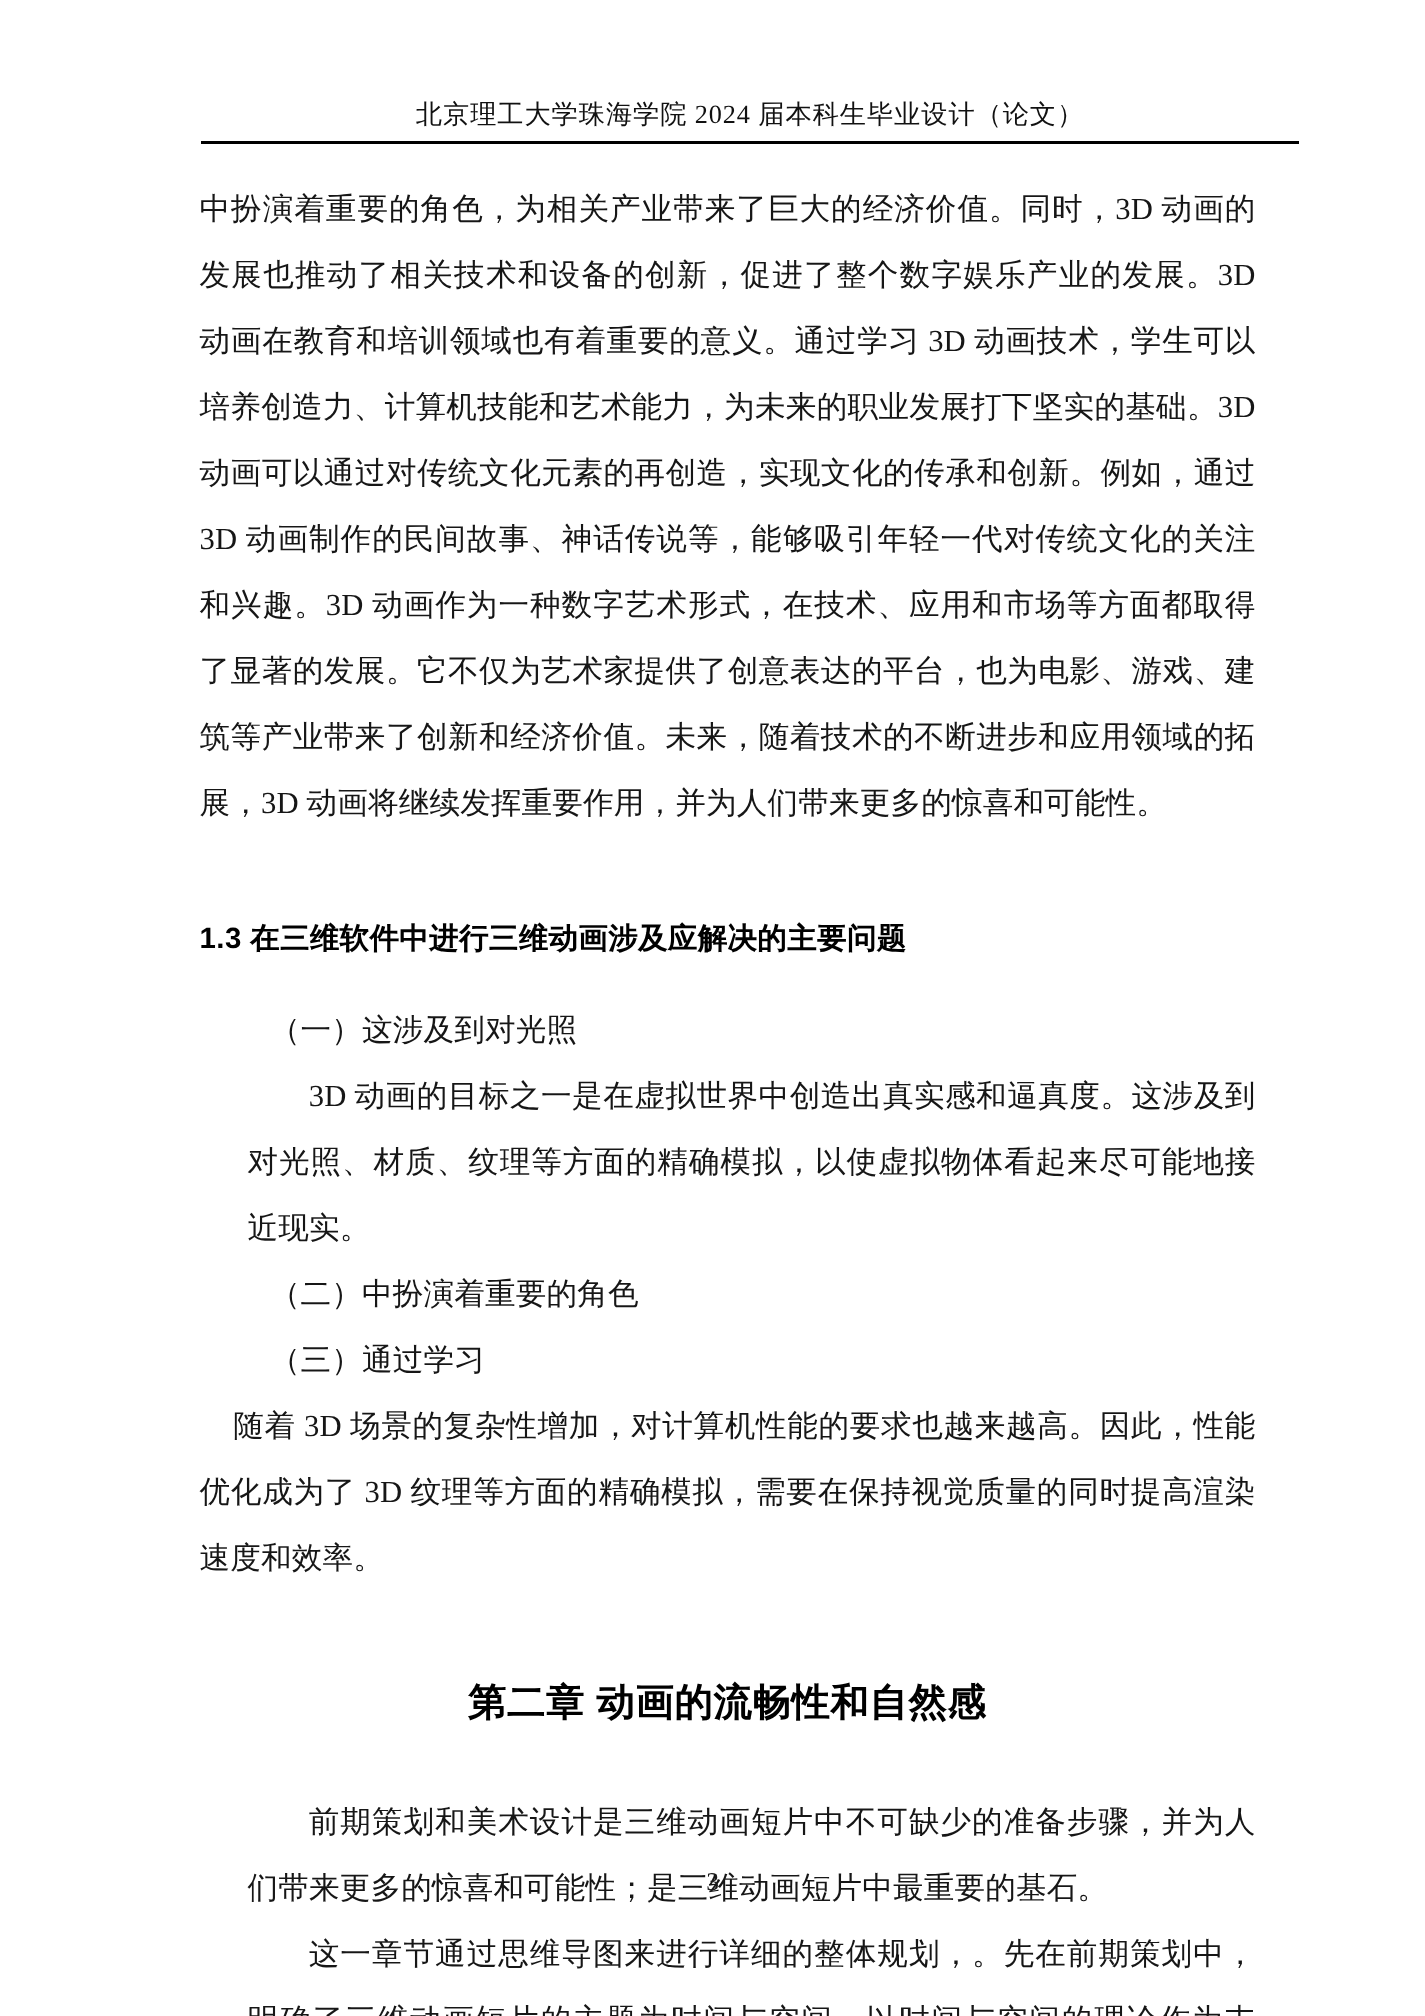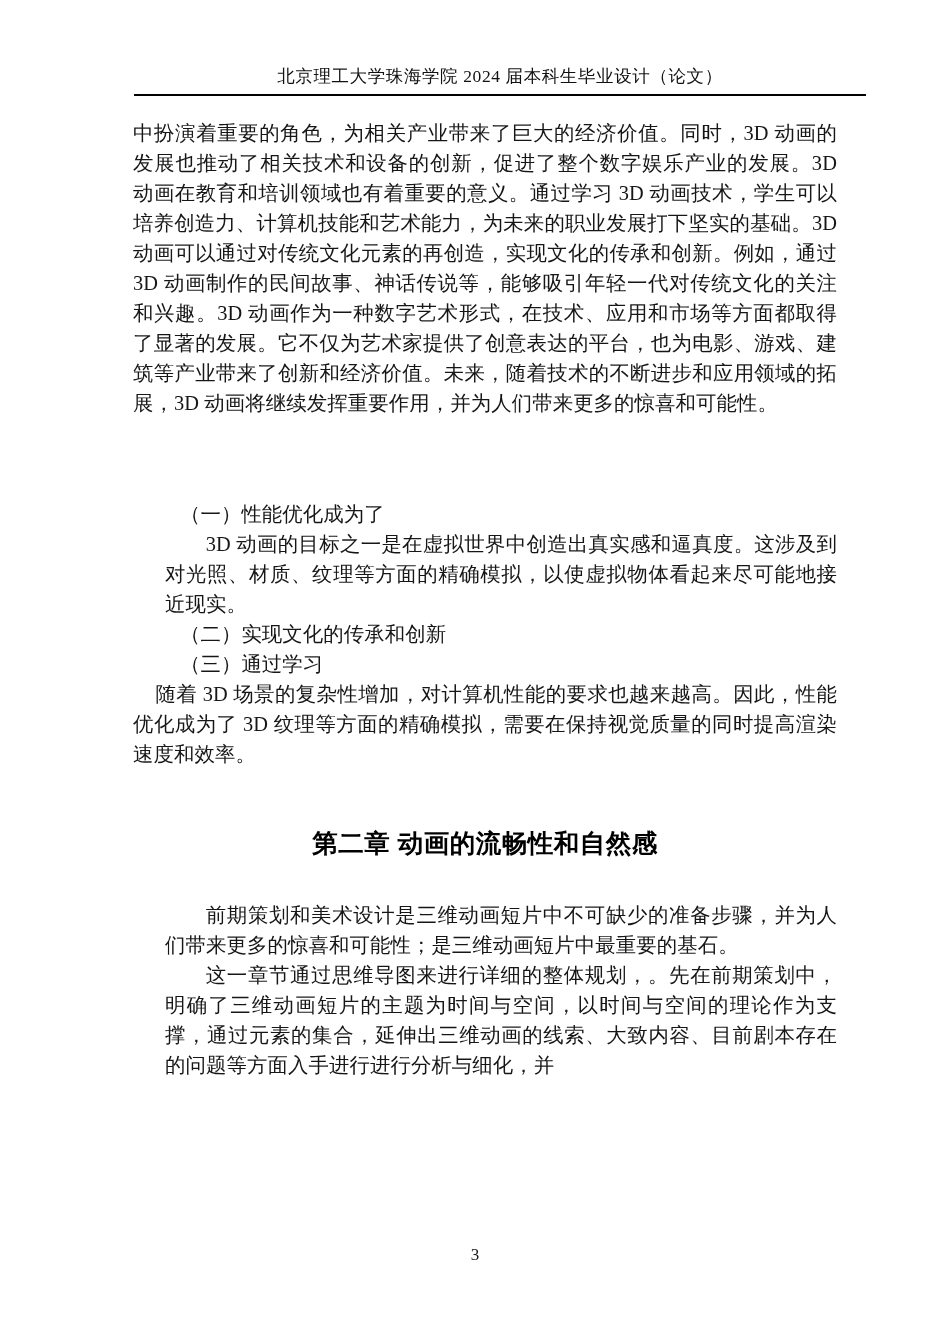--- a/index.html
+++ b/index.html
@@ -49,21 +49,21 @@
   .content {
     position: absolute;
     left: 133px;
     top: 118px;
     width: 704px;
   }
 
   p.body {
     margin: 0;
     font-size: 20.4px;
-    line-height: 30px;
+    line-height: 44px;
     text-align: justify;
     text-justify: inter-ideograph;
     letter-spacing: 0.1px;
     color: #161616;
     word-break: break-all;
   }
 
   p.body.indent2 {
     text-indent: 2em;
     margin-left: 32px;
@@ -126,27 +126,28 @@
     <div class="header-title">北京理工大学珠海学院 2024 届本科生毕业设计（论文）</div>
     <div class="header-rule"></div>
   </div>
 
   <div class="content">
 
     <p class="body">中扮演着重要的角色，为相关产业带来了巨大的经济价值。同时，3D 动画的发展也推动了相关技术和设备的创新，促进了整个数字娱乐产业的发展。3D 动画在教育和培训领域也有着重要的意义。通过学习 3D 动画技术，学生可以培养创造力、计算机技能和艺术能力，为未来的职业发展打下坚实的基础。3D 动画可以通过对传统文化元素的再创造，实现文化的传承和创新。例如，通过 3D 动画制作的民间故事、神话传说等，能够吸引年轻一代对传统文化的关注和兴趣。3D 动画作为一种数字艺术形式，在技术、应用和市场等方面都取得了显著的发展。它不仅为艺术家提供了创意表达的平台，也为电影、游戏、建筑等产业带来了创新和经济价值。未来，随着技术的不断进步和应用领域的拓展，3D 动画将继续发挥重要作用，并为人们带来更多的惊喜和可能性。</p>
 
     <div class="gap-para-to-h13"></div>
 
+    <h2 class="h-section">1.3  在三维软件中进行三维动画涉及应解决的主要问题</h2>
 
     <div class="gap-h13-to-a"></div>
 
-    <p class="body indent-sub">（一）性能优化成为了</p>
+    <p class="body indent-sub">（一）这涉及到对光照</p>
     <p class="body indent2">3D 动画的目标之一是在虚拟世界中创造出真实感和逼真度。这涉及到对光照、材质、纹理等方面的精确模拟，以使虚拟物体看起来尽可能地接近现实。</p>
 
-    <p class="body indent-sub">（二）实现文化的传承和创新</p>
+    <p class="body indent-sub">（二）中扮演着重要的角色</p>
 
     <p class="body indent-sub">（三）通过学习</p>
     <p class="body indent-small">随着 3D 场景的复杂性增加，对计算机性能的要求也越来越高。因此，性能优化成为了 3D 纹理等方面的精确模拟，需要在保持视觉质量的同时提高渲染速度和效率。</p>
 
     <div class="gap-c-to-chapter"></div>
 
     <h1 class="h-chapter">第二章 动画的流畅性和自然感</h1>
 
     <div class="gap-chapter-to-p"></div>
 

